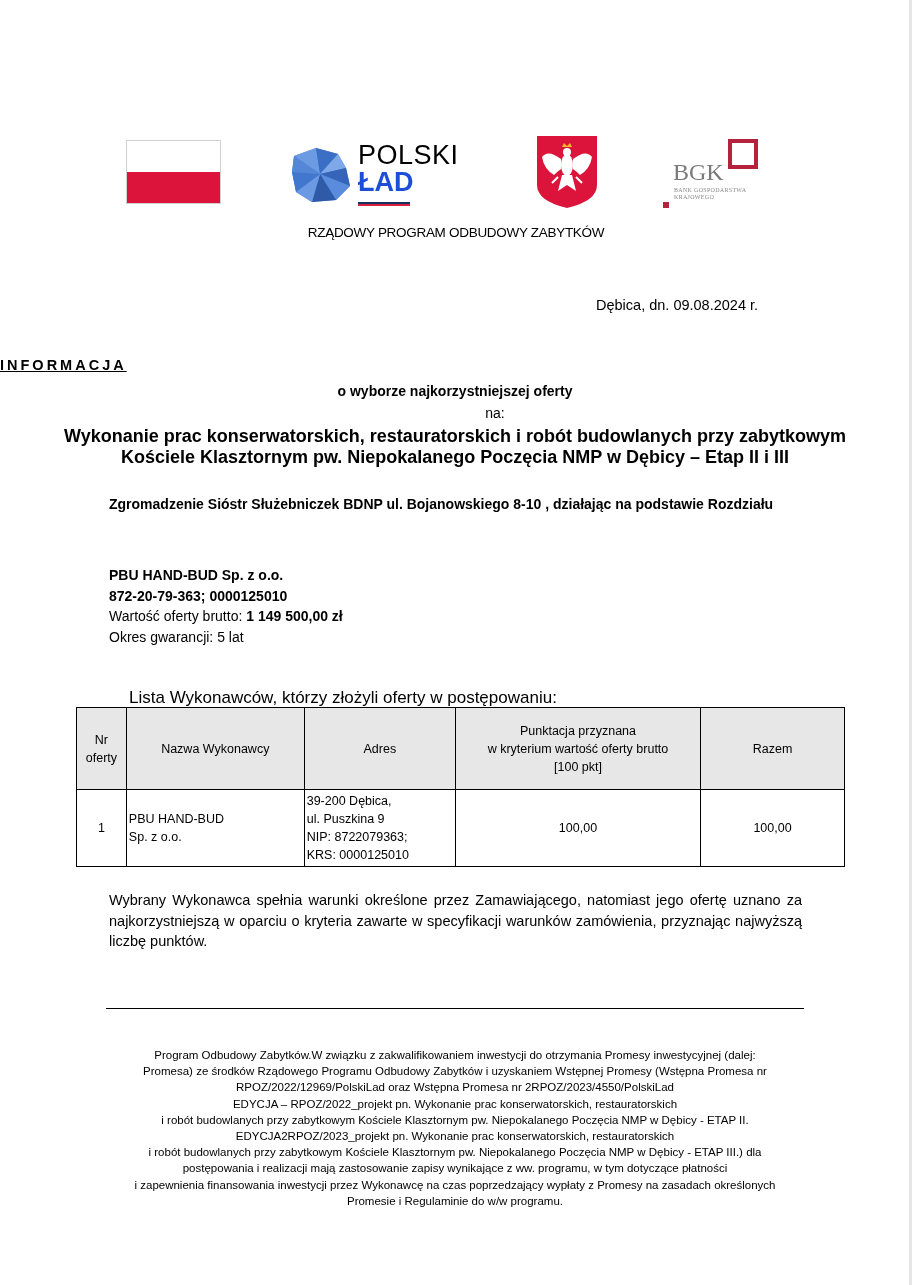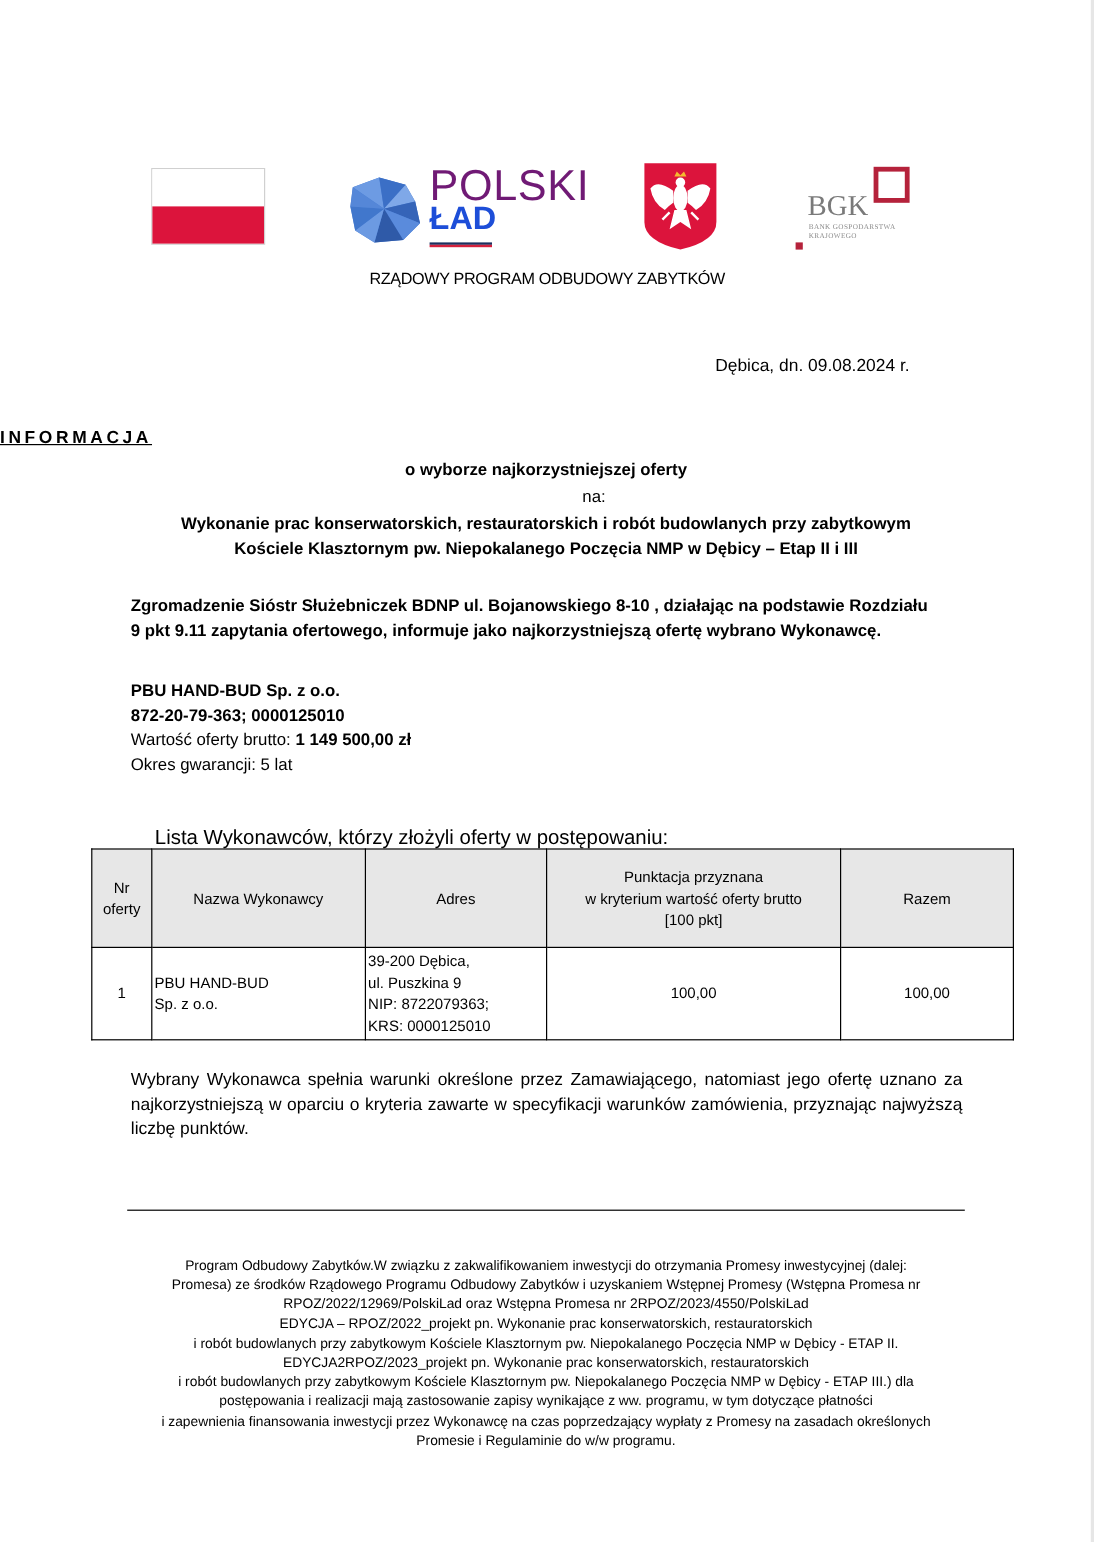--- a/index.html
+++ b/index.html
@@ -4,38 +4,38 @@
 <style>
   html, body { margin: 0; padding: 0; background: #ffffff; }
   body { width: 912px; height: 1285px; position: relative; overflow: hidden;
          font-family: "Liberation Sans", "DejaVu Sans", sans-serif; color: #000; }
   .page-edge { position: absolute; right: 0; top: 0; width: 3px; height: 1285px; background: #e6e6e6; }
   .logo-row { position: absolute; top: 135px; left: 0; width: 912px; height: 75px; }
   .flag { position: absolute; left: 126px; top: 5px; width: 95px; height: 64px; border: 1px solid #d0d0d0; box-sizing: border-box; }
   .flag .white { height: 50%; background: #fff; }
   .flag .red { height: 50%; background: #dc143c; }
   .polski-lad { position: absolute; left: 290px; top: 5px; width: 165px; height: 70px; }
-  .lad-text1 { position: absolute; left: 68px; top: 0; font-size: 36px; color: #701a75; letter-spacing: 0.5px; line-height: 30px; }
+  .lad-text1 { position: absolute; left: 68px; top: 0; font-size: 27px; color: #000000; letter-spacing: 0.5px; line-height: 30px; }
   .lad-text2 { position: absolute; left: 68px; top: 27px; font-size: 27px; font-weight: bold; color: #1d4ed8; line-height: 30px; }
   .lad-stripe { position: absolute; left: 68px; top: 62px; width: 52px; height: 4px; }
   .lad-stripe .s1 { height: 2px; background: #1b2f5e; }
   .lad-stripe .s2 { height: 2px; background: #d4213d; }
   .emblem { position: absolute; left: 536px; top: 0; width: 62px; height: 74px; }
   .bgk { position: absolute; left: 660px; top: 4px; width: 110px; height: 70px; }
   .bgk-square { position: absolute; left: 68px; top: 0; width: 22px; height: 22px; border: 4px solid #b5223b; }
   .bgk-text { position: absolute; left: 13px; top: 20px; font-family: "Liberation Serif", serif; font-size: 24px; color: #7a7a7a; line-height: 26px; }
   .bgk-sub { position: absolute; left: 14px; top: 48px; font-family: "Liberation Serif", serif; font-size: 6px; color: #8a8a8a; line-height: 7px; letter-spacing: 0.3px; }
   .bgk-dot { position: absolute; left: 3px; top: 63px; width: 6px; height: 6px; background: #b5223b; }
   .program-title { position: absolute; top: 225px; left: 0; width: 912px; text-align: center; font-size: 13.5px; letter-spacing: -0.3px; }
 
   .date { position: absolute; top: 297px; left: 596px; font-size: 14.5px; }
   .heading { position: absolute; top: 357px; left: 0; width: 910px; text-align: left; font-weight: bold; font-size: 14.5px; letter-spacing: 3px; text-decoration: underline; }
   .sub1 { position: absolute; top: 383px; left: 0; width: 910px; text-align: center; font-weight: bold; font-size: 14px; }
   .sub-na { position: absolute; top: 405px; left: 0; width: 910px; text-align: center; font-size: 14px; padding-left: 40px; }
-  .task-title { position: absolute; top: 426px; left: 0; width: 910px; text-align: center; font-weight: bold; font-size: 14px; line-height: 21px; }
+  .task-title { position: absolute; top: 426px; left: 0; width: 910px; text-align: center; font-weight: bold; font-size: 18px; line-height: 21px; }
 
   .intro { position: absolute; top: 494px; left: 109px; width: 700px; font-weight: bold; font-size: 14px; line-height: 21px; }
 
   .winner { position: absolute; top: 565px; left: 109px; font-size: 14px; line-height: 20.5px; }
   .winner .b { font-weight: bold; }
   .list-label { position: absolute; top: 688px; left: 109px; font-size: 17px; margin-left: 20px; }
 
   table.offers { position: absolute; top: 707px; left: 76px; width: 769px; border-collapse: collapse; font-size: 12.5px; }
   table.offers th, table.offers td { border: 1px solid #000; padding: 0 2px; }
   table.offers th { background: #e7e7e7; font-weight: normal; height: 81px; text-align: center; line-height: 18px; }
@@ -118,21 +118,20 @@
 <div class="heading">INFORMACJA</div>
 <div class="sub1">o wyborze najkorzystniejszej oferty</div>
 <div class="sub-na">na:</div>
 <div class="task-title">
   <div>Wykonanie prac konserwatorskich, restauratorskich i robót budowlanych przy zabytkowym</div>
   <div>Kościele Klasztornym pw. Niepokalanego Poczęcia NMP w Dębicy – Etap II i III</div>
 </div>
 
 <div class="intro">
   <div>Zgromadzenie Sióstr Służebniczek BDNP ul. Bojanowskiego 8-10 , działając na podstawie Rozdziału</div>
-  <div>9 pkt 9.11 zapytania ofertowego, informuje jako najkorzystniejszą ofertę wybrano Wykonawcę.</div>
 </div>
 
 <div class="winner">
   <div class="b">PBU HAND-BUD Sp. z o.o.</div>
   <div class="b">872-20-79-363; 0000125010</div>
   <div><span>Wartość oferty brutto: </span><span class="b">1 149 500,00 zł</span></div>
   <div>Okres gwarancji: 5 lat</div>
 </div>
 
 <div class="list-label">Lista Wykonawców, którzy złożyli oferty w postępowaniu:</div>

